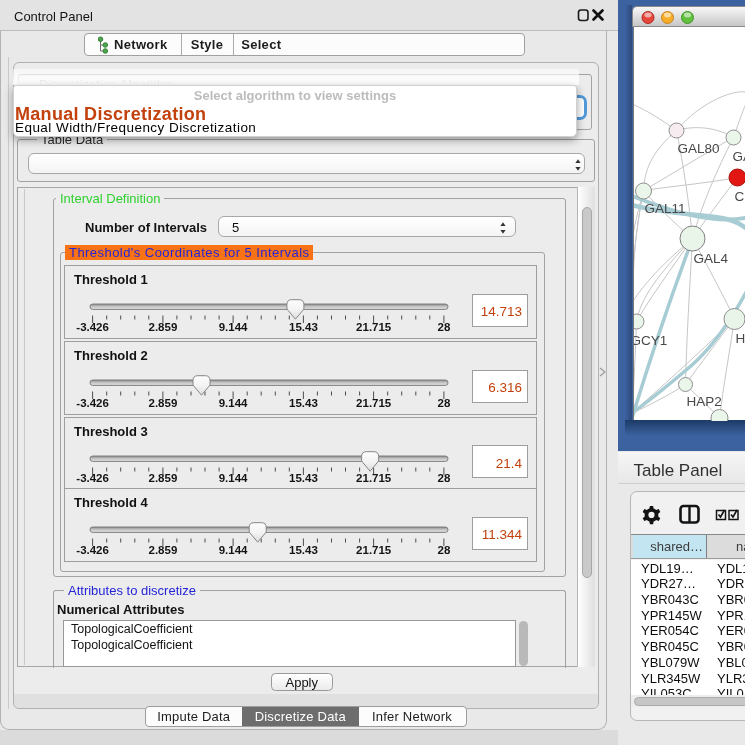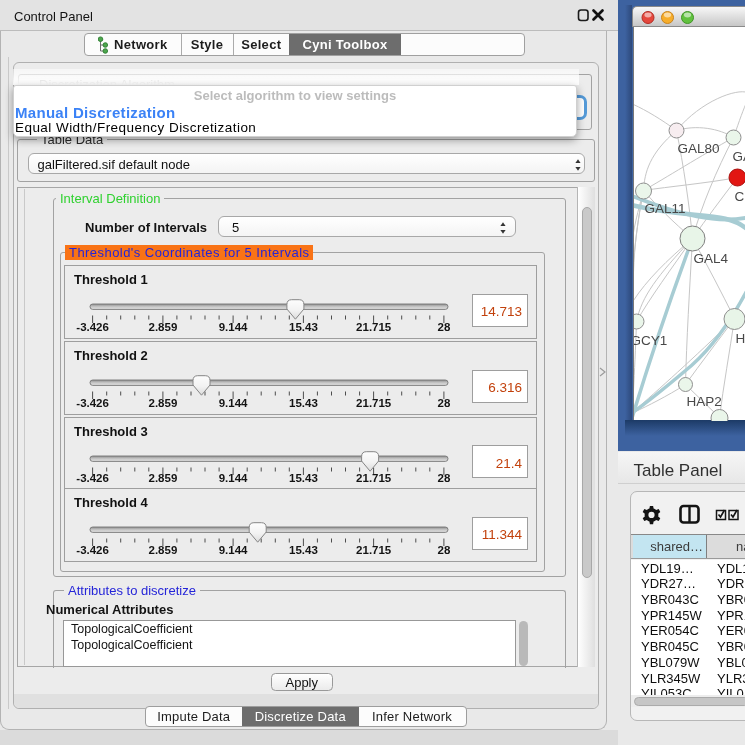--- a/index.html
+++ b/index.html
@@ -44,38 +44,38 @@
 #grpAttr{left:53px;top:590px;width:513px;height:85px;border-bottom:none;border-radius:3px 3px 0 0}
 #grpAttr>.gtitle{left:10px;color:#2525d8;background:#ececec}
 #lblNI{left:85px;top:220px;width:123px;font-size:13px;font-weight:bold;color:#131313;text-align:left}
 
 .trow{position:absolute;left:64px;width:473px;height:74px;border:1px solid #9e9e9e;background:#ececec}
 .tlabel{position:absolute;left:9px;top:6px;font-size:13px;font-weight:bold;color:#111}
 .tl{position:absolute;top:54.5px;width:70px;text-align:center;font-size:11.5px;font-weight:bold;color:#131313}
 .tval{position:absolute;left:407px;top:27.5px;width:56px;height:33px;background:#fff;border:1px solid #9e9e9e;
 font-size:13.5px;color:#c2410c;text-align:right;padding:9.5px 5px 0 0}
 
-#lblNA{left:46px;top:602px;font-size:13px;font-weight:bold;color:#131313}
+#lblNA{left:57px;top:602px;font-size:13px;font-weight:bold;color:#131313}
 #attrlist{left:63px;top:619.5px;width:452.5px;height:47px;background:#fff;border:1px solid #989898;
 overflow:hidden;font-size:12.5px;color:#131313}
 #attrlist div{padding-left:7px;line-height:16.8px}
 #alsb{left:518.5px;top:620.5px;width:9.5px;height:45.5px;background:#b9b9b9;border-radius:5px}
 
 #applyrow{left:14px;top:667.5px;width:584px;height:26px;background:#ececec}
 #applybtn{left:270.5px;top:672.5px;width:62.5px;height:18.5px;background:linear-gradient(#ffffff,#ebebeb);
 border:1px solid #999;border-radius:4.5px;font-size:13px;color:#111;text-align:center;padding-top:1px}
 
 #bottabs{left:144.5px;top:705.5px;width:322px;height:21px;background:#fcfcfc;border:1px solid #9d9d9d;
 border-radius:4px;display:flex;overflow:hidden;font-size:13px;font-weight:normal;letter-spacing:0.2px;color:#1c1c1c}
 #bottabs .seg{display:flex;align-items:center;justify-content:center;height:100%}
 
 #popup{left:13px;top:85px;width:564px;height:51.5px;background:#fff;border-radius:3px 3px 5px 5px;
 box-shadow:0 3px 8px rgba(0,0,0,0.38);z-index:50;border:1px solid #d0d0d0}
 #popup .p1{position:absolute;left:0;width:100%;top:1.5px;text-align:center;font-size:13px;font-weight:bold;color:#bcbcbc}
-#popup .p2{position:absolute;left:1px;top:17.5px;font-size:15px;font-weight:bold;color:#3b82f6;letter-spacing:0.3px}
+#popup .p2{position:absolute;left:1px;top:17.5px;font-size:18px;font-weight:bold;color:#c2410c;letter-spacing:0.3px}
 #popup .p3{position:absolute;left:1px;letter-spacing:0.45px;top:33.5px;font-size:13.5px;color:#000}
 #veil{left:13px;top:69px;width:566px;height:16px;background:linear-gradient(rgba(255,255,255,0.5),rgba(255,255,255,1));z-index:49}
 
 #blue{left:618px;top:0;width:127px;height:451px;background:#3d62a0}
 #netwin-shadowL{left:625px;top:5px;width:7px;height:430px;background:linear-gradient(to right,rgba(30,48,85,0),rgba(30,48,85,0.5))}
 #nettitle{left:631.5px;top:5.5px;width:114px;height:21px;background:linear-gradient(#f7f7f7,#c7c7c7);
 border:1px solid #8a8a8a;border-right:none;border-radius:5px 0 0 0}
 #netcanvas{left:632.5px;top:26.5px;width:113px;height:393.5px;background:#fff;border-left:1px solid #777}
 #netshadowB{left:625px;top:420px;width:120px;height:16px;background:linear-gradient(#1c3a66,#3d62a0)}
 #tpbar{left:618px;top:451.5px;width:127px;height:32.5px;background:linear-gradient(#f6f6f6,#e7e7e7);
@@ -252,33 +252,31 @@
 <circle cx="2.5" cy="3.2" r="2.3"></circle>
           <circle cx="7.3" cy="9" r="2.3"></circle>
           <circle cx="7.3" cy="15" r="2.3"></circle>
         </g>
       </svg>
 Network</div>
     <div class="sep"></div>
 <div class="seg" style="width:51px">Style</div>
     <div class="sep"></div>
 <div class="seg" style="width:55.5px">Select</div>
-<div class="seg segdark" style="width:112px">Cyni Toolbox</div>
 </div>
 <div class="ab" style="left:8px;top:57px;width:1px;height:652px;background:#c9c9c9"></div>
 <div class="ab" id="panelB"></div>
 <div class="ab" id="panelBfoot"></div>
 <div class="grp" id="grpDisc">
     <div class="gtitle">Discretization Algorithm</div>
   </div>
 <div class="ab" id="focus"></div>
 <div class="grp" id="grpTD">
     <div class="gtitle">Table Data</div>
 <div class="combo" style="left:9.5px;top:12.5px;width:557px">
-      <span style="left:9px">galFiltered.sif default node</span>
 <svg class="carr" style="left:544px" width="10" height="14">
         <path d="M5,1.2 L7.6,5 L2.4,5 Z" fill="#333"></path>
         <path d="M5,12.8 L7.6,9 L2.4,9 Z" fill="#333"></path>
       </svg>
 </div>
   </div>
 <div class="ab" id="spane"></div>
 <div class="ab" id="vsb"></div>
 <div class="ab" id="vsbthumb"></div>
 <div class="ab" style="left:24px;top:189px;width:1px;height:476px;background:#c9c9c9"></div>

